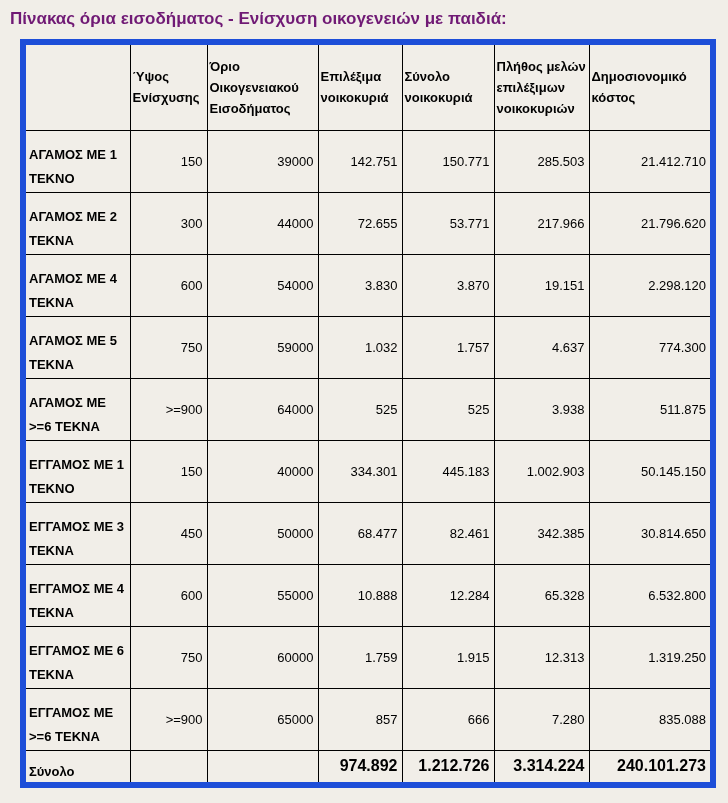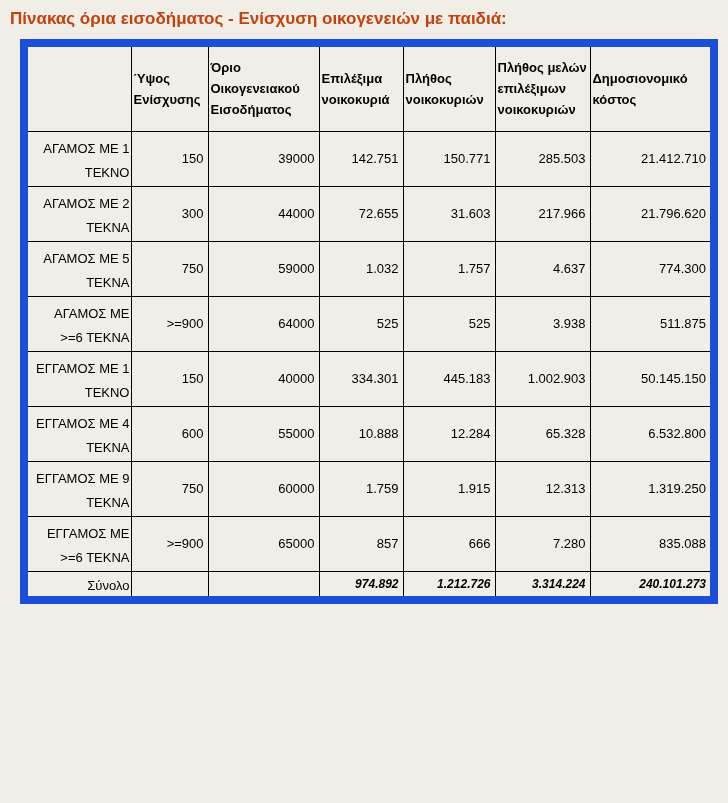--- a/index.html
+++ b/index.html
@@ -11,59 +11,59 @@
     height: 803px;
     background: #f1eee8;
     color: #000000;
     font-family: "Liberation Sans", sans-serif;
     overflow: hidden;
   }
   .title {
     font-weight: bold;
     font-size: 17px;
     margin: 9px 0 0 10px;
-    color: #c2410c;
+    color: #701a75;
   }
   table {
     border-collapse: collapse;
     table-layout: fixed;
     width: 690px;
     margin: 10px 0 16px 20px;
-    border: 8px solid #1d4ed8;
+    border: 6px solid #1d4ed8;
   }
   th, td {
     border: 1px solid #000000;
     font-size: 13px;
     vertical-align: middle;
     overflow: hidden;
     word-wrap: break-word;
   }
   thead tr { height: 88px; }
   tbody tr { height: 52px; }
   tr.total-row { height: 22px; }
   th {
     font-weight: bold;
     text-align: left;
     padding: 1px 1px 1px 2px;
     line-height: 21px;
   }
   td.lbl {
-    text-align: right;
-    padding: 5px 1px 1px 3px;
+    text-align: left;
+    padding: 12px 1px 1px 3px;
     line-height: 24px;
+    font-weight: bold;
   }
   td.num {
     text-align: right;
     padding: 1px 4px 1px 1px;
   }
   tr.total-row td.lbl { line-height: 18px; }
   tr.total-row td.num {
     font-weight: bold;
-    font-size: 12px;
-    font-style: italic;
+    font-size: 16px;
   }
 </style>
 </head>
 <body>
 
 <div class="title">Πίνακας όρια εισοδήματος - Ενίσχυση οικογενειών με παιδιά:</div>
 
 <table>
   <colgroup>
     <col style="width:107px">
@@ -73,43 +73,52 @@
       <col style="width:92px">
       <col style="width:95px">
       <col style="width:124px">
   </colgroup>
   <thead>
     <tr>
       <th></th>
       <th>Ύψος Ενίσχυσης</th>
       <th>Όριο Οικογενειακού Εισοδήματος</th>
       <th>Επιλέξιμα νοικοκυριά</th>
-      <th>Πλήθος νοικοκυριών</th>
+      <th>Σύνολο νοικοκυριά</th>
       <th>Πλήθος μελών επιλέξιμων νοικοκυριών</th>
       <th>Δημοσιονομικό κόστος</th>
     </tr>
   </thead>
   <tbody>
     <tr>
       <td class="lbl">ΑΓΑΜΟΣ ΜΕ 1 ΤΕΚΝΟ</td>
       <td class="num">150</td>
       <td class="num">39000</td>
       <td class="num">142.751</td>
       <td class="num">150.771</td>
       <td class="num">285.503</td>
       <td class="num">21.412.710</td>
     </tr>
     <tr>
       <td class="lbl">ΑΓΑΜΟΣ ΜΕ 2 ΤΕΚΝΑ</td>
       <td class="num">300</td>
       <td class="num">44000</td>
       <td class="num">72.655</td>
-      <td class="num">31.603</td>
+      <td class="num">53.771</td>
       <td class="num">217.966</td>
       <td class="num">21.796.620</td>
+    </tr>
+    <tr>
+      <td class="lbl">ΑΓΑΜΟΣ ΜΕ 4 ΤΕΚΝΑ</td>
+      <td class="num">600</td>
+      <td class="num">54000</td>
+      <td class="num">3.830</td>
+      <td class="num">3.870</td>
+      <td class="num">19.151</td>
+      <td class="num">2.298.120</td>
     </tr>
     <tr>
       <td class="lbl">ΑΓΑΜΟΣ ΜΕ 5 ΤΕΚΝΑ</td>
       <td class="num">750</td>
       <td class="num">59000</td>
       <td class="num">1.032</td>
       <td class="num">1.757</td>
       <td class="num">4.637</td>
       <td class="num">774.300</td>
     </tr>
@@ -125,30 +134,39 @@
     <tr>
       <td class="lbl">ΕΓΓΑΜΟΣ ΜΕ 1 ΤΕΚΝΟ</td>
       <td class="num">150</td>
       <td class="num">40000</td>
       <td class="num">334.301</td>
       <td class="num">445.183</td>
       <td class="num">1.002.903</td>
       <td class="num">50.145.150</td>
     </tr>
     <tr>
+      <td class="lbl">ΕΓΓΑΜΟΣ ΜΕ 3 ΤΕΚΝΑ</td>
+      <td class="num">450</td>
+      <td class="num">50000</td>
+      <td class="num">68.477</td>
+      <td class="num">82.461</td>
+      <td class="num">342.385</td>
+      <td class="num">30.814.650</td>
+    </tr>
+    <tr>
       <td class="lbl">ΕΓΓΑΜΟΣ ΜΕ 4 ΤΕΚΝΑ</td>
       <td class="num">600</td>
       <td class="num">55000</td>
       <td class="num">10.888</td>
       <td class="num">12.284</td>
       <td class="num">65.328</td>
       <td class="num">6.532.800</td>
     </tr>
     <tr>
-      <td class="lbl">ΕΓΓΑΜΟΣ ΜΕ 9 ΤΕΚΝΑ</td>
+      <td class="lbl">ΕΓΓΑΜΟΣ ΜΕ 6 ΤΕΚΝΑ</td>
       <td class="num">750</td>
       <td class="num">60000</td>
       <td class="num">1.759</td>
       <td class="num">1.915</td>
       <td class="num">12.313</td>
       <td class="num">1.319.250</td>
     </tr>
     <tr>
       <td class="lbl">ΕΓΓΑΜΟΣ ΜΕ &gt;=6 ΤΕΚΝΑ</td>
       <td class="num">&gt;=900</td>

